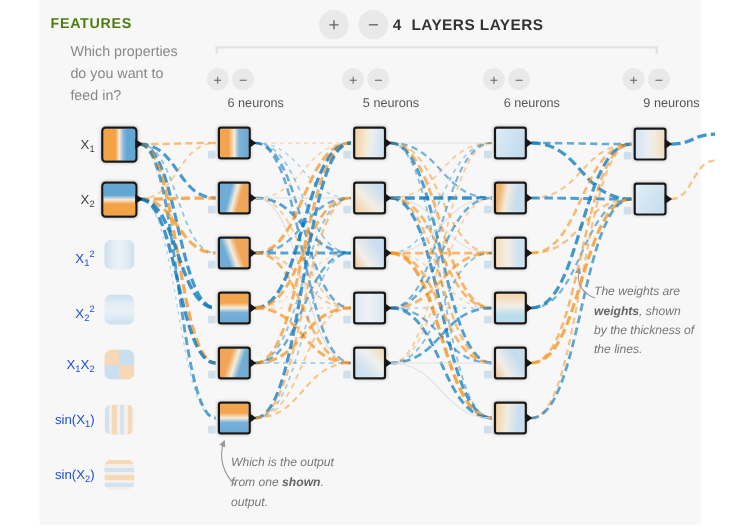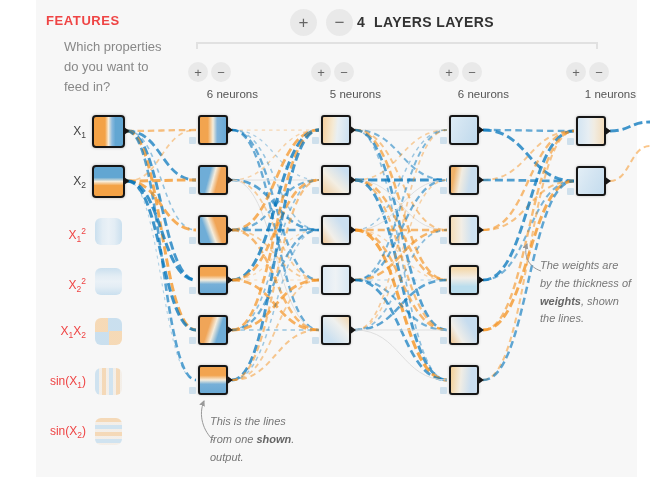--- a/index.html
+++ b/index.html
@@ -7,42 +7,42 @@
     width:672px;height:480px;position:relative;overflow:hidden;
     background:#ffffff;
     font-family:"Liberation Sans", sans-serif;
     -webkit-font-smoothing:antialiased;
   }
   .panel{position:absolute;left:36px;top:0;width:601px;height:477px;background:#f7f7f7;}
   #edges{position:absolute;left:0;top:0;width:672px;height:480px;}
 
   
   .hdr-title{position:absolute;left:46px;top:13px;font-size:13px;font-weight:bold;
-    color:#ef4444;letter-spacing:.6px;}
+    color:#4d7c0f;letter-spacing:.6px;}
   .hdr-sub{position:absolute;left:64px;top:37px;width:104px;font-size:13px;
     color:#888;line-height:1.55;}
   .circle{border:none;border-radius:50%;display:flex;align-items:center;justify-content:center;
     cursor:pointer;color:#666;padding:0;background:#e9e9e9;font-family:"Liberation Sans",sans-serif;}
   .circle.big{width:27px;height:27px;font-size:17px;position:absolute;top:9px;}
   #add-layer{left:290px;} #remove-layer{left:326px;}
   .layers-count{position:absolute;left:357px;top:9px;height:27px;line-height:27px;
     font-size:14px;color:#333;font-weight:bold;}
   .layers-label{position:absolute;left:374px;top:9px;height:27px;line-height:27px;
     font-size:14px;color:#333;letter-spacing:.4px;font-weight:bold;}
   .bracket{position:absolute;left:196px;top:42px;width:398px;height:5px;
     border-top:2px solid #e1e1e1;border-left:2px solid #e1e1e1;border-right:2px solid #e1e1e1;}
 
   
   .circle.small{width:20px;height:20px;font-size:13px;position:absolute;}
   .neurons-label{position:absolute;width:90px;text-align:right;font-size:11.5px;color:#555;}
 
   
   .feat-label{position:absolute;width:56px;text-align:right;font-size:12px;height:16px;
     line-height:16px;color:#444;}
-  .feat-label.inactive{color:#ef4444;}
+  .feat-label.inactive{color:#1d4ed8;}
   .feat-label sub{font-size:8.5px;vertical-align:-3px;}
   .feat-label sup{font-size:8.5px;vertical-align:5px;}
   .sq{position:absolute;box-sizing:border-box;}
   .sq.active{width:33px;height:33px;border:2px solid #161616;border-radius:4px;
     box-shadow:0 0 3px rgba(0,0,0,.25);}
   .sq.inactive{width:27px;height:27px;border-radius:6px;opacity:.5;}
   .nub{position:absolute;right:-7px;top:50%;margin-top:-5px;width:7px;height:10px;
     background:#161616;clip-path:polygon(0 0,100% 50%,0 100%);}
   .neuron{position:absolute;width:30px;height:30px;box-sizing:border-box;
     border:2px solid #161616;border-radius:3px;box-shadow:0 0 3px rgba(0,0,0,.2);}
@@ -281,40 +281,40 @@
     <div class="neuron p-blc2" style="left: 449px; top: 315px;">
       <div class="nub"></div>
       <div class="bias"></div>
     </div>
     <div class="neuron p-oleft2" style="left: 449px; top: 365px;">
       <div class="nub"></div>
       <div class="bias"></div>
     </div>
     <button class="circle small" style="left: 566px; top: 62px;">+</button>
     <button class="circle small" style="left: 589px; top: 62px;">−</button>
-    <div class="neurons-label" style="left: 546px; top: 88px;">1 neurons</div>
+    <div class="neurons-label" style="left: 546px; top: 88px;">9 neurons</div>
     <div class="neuron p-bo-h" style="left: 576px; top: 116px;">
       <div class="nub"></div>
       <div class="bias"></div>
     </div>
     <div class="neuron p-blue2" style="left: 576px; top: 166px;">
       <div class="nub"></div>
       <div class="bias"></div>
     </div>
   </div>
 
 <div class="note" id="neuron-note" style="left:210px;top:413px;width:104px;">
-    <div><span>This is the lines</span></div>
+    <div><span>Which is the output</span></div>
     <div><span>from one </span><b>shown</b><span>.</span></div>
     <div><span>output.</span></div>
   </div>
 <div class="note" id="weights-note" style="left:540px;top:257px;width:104px;">
     <div><span>The weights are</span></div>
+    <div><b>weights</b><span>, shown</span></div>
     <div><span>by the thickness of</span></div>
-    <div><b>weights</b><span>, shown</span></div>
     <div><span>the lines.</span></div>
   </div>
 
 <svg id="arrows">
   <defs>
     <marker id="arw" markerWidth="7" markerHeight="7" refX="5" refY="3" orient="auto">
       <path d="M0,0 L6,3 L0,6 z" fill="#999"></path>
     </marker>
   </defs>
   <path d="M 214 441 C 203 431, 198 415, 204 401" fill="none" stroke="#999" stroke-width="1" marker-end="url(#arw)"></path>

